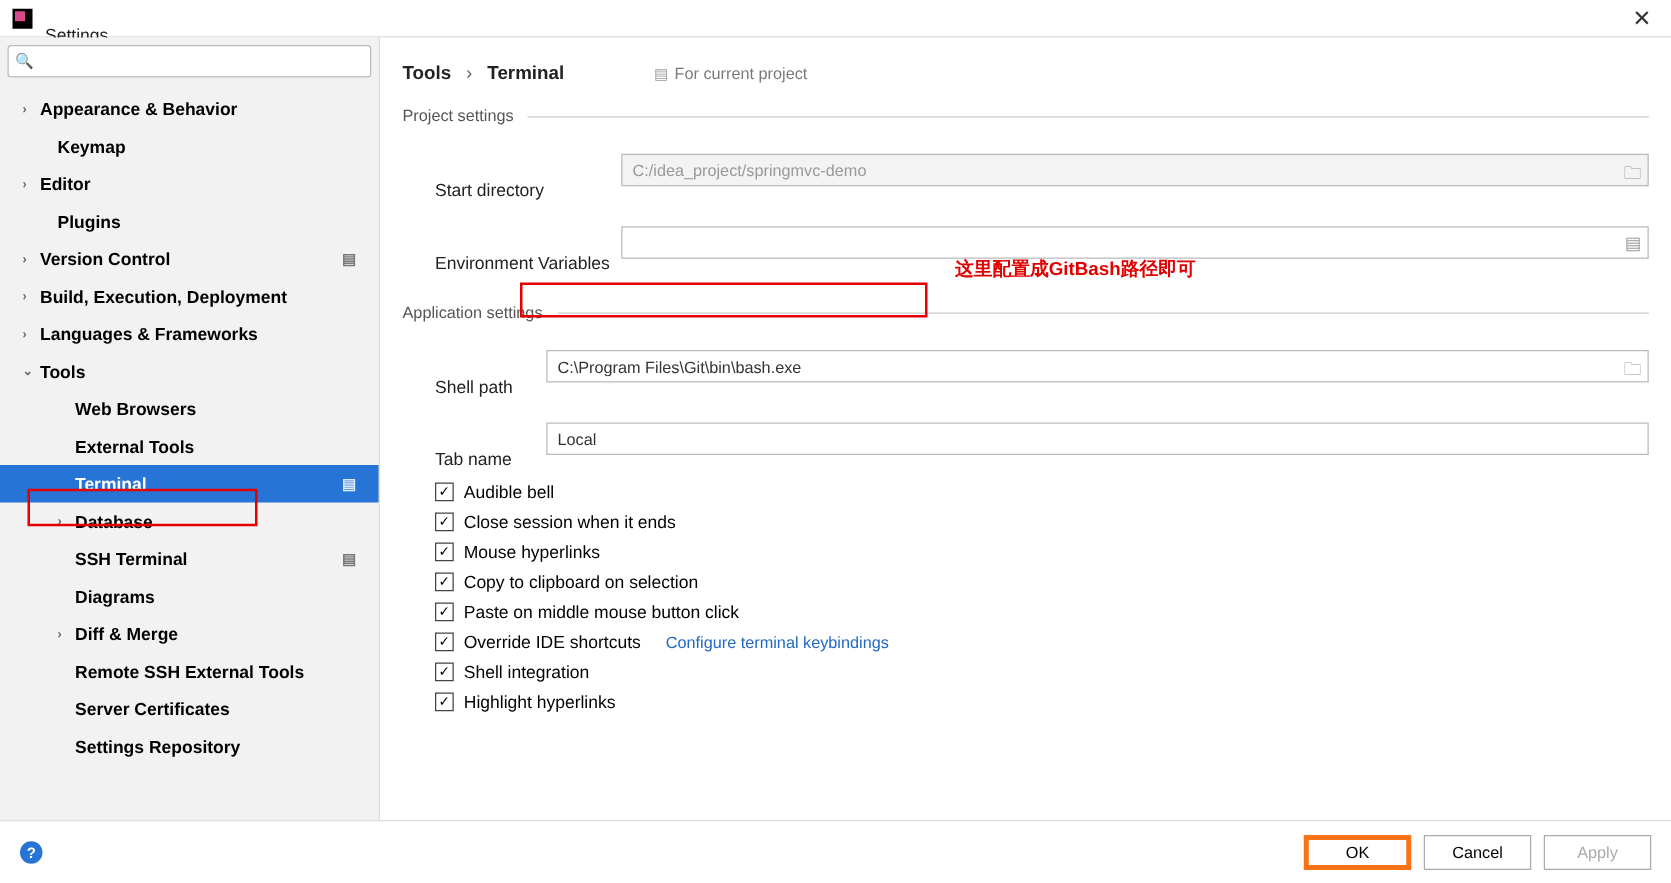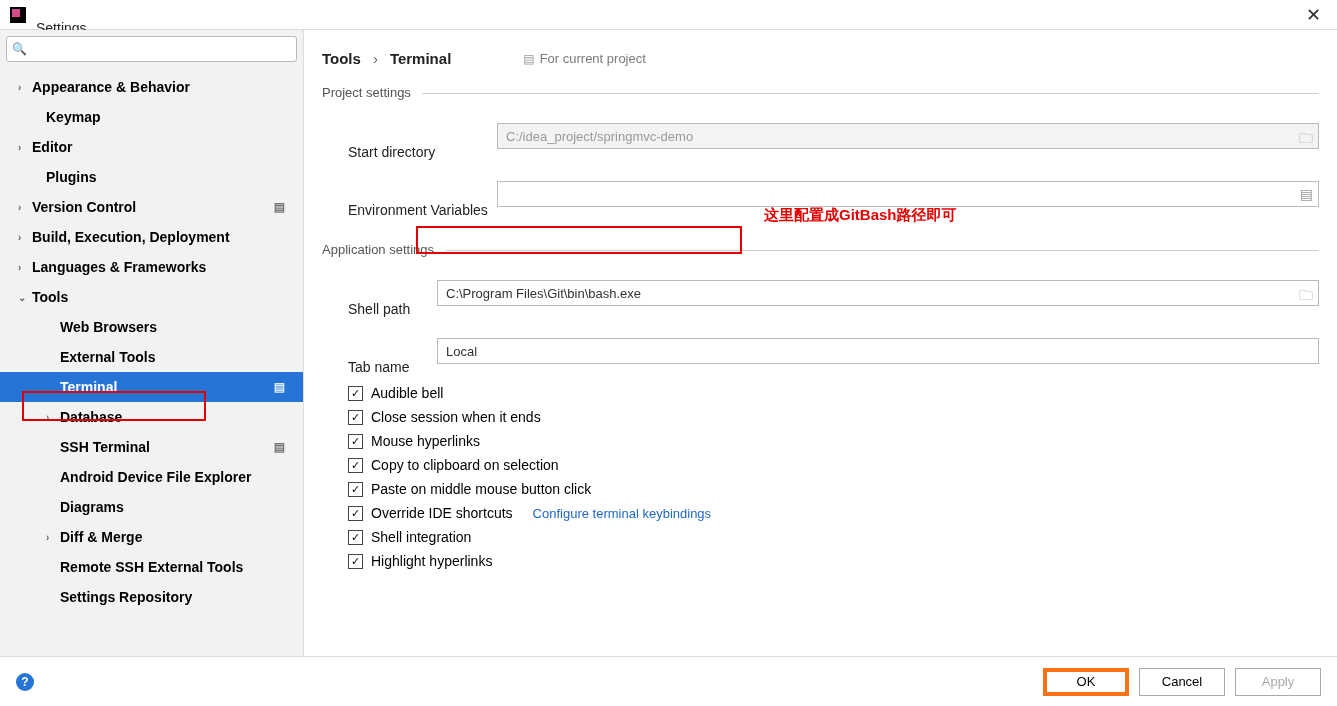--- a/index.html
+++ b/index.html
@@ -127,33 +127,33 @@
           <span class="chev">›</span>
           <span>Database</span>
         </div>
         <div class="tree-item level-2">
           <span class="chev"></span>
           <span>SSH Terminal</span>
           <span class="proj-icon">▤</span>
         </div>
         <div class="tree-item level-2">
           <span class="chev"></span>
-          <span>Android Device File Explorer</span>
-        </div>
-        <div class="tree-item level-2">
-          <span class="chev"></span>
           <span>Diagrams</span>
         </div>
         <div class="tree-item level-2">
           <span class="chev">›</span>
           <span>Diff &amp; Merge</span>
         </div>
         <div class="tree-item level-2">
           <span class="chev"></span>
           <span>Remote SSH External Tools</span>
+        </div>
+        <div class="tree-item level-2">
+          <span class="chev"></span>
+          <span>Server Certificates</span>
         </div>
         <div class="tree-item level-2">
           <span class="chev"></span>
           <span>Settings Repository</span>
         </div>
       </div>
     <div class="red-box-tree" style="left:22px; top:361px; width:184px; height:30px;"></div>
   </div>
 
   <div class="content" style="position:relative;">

